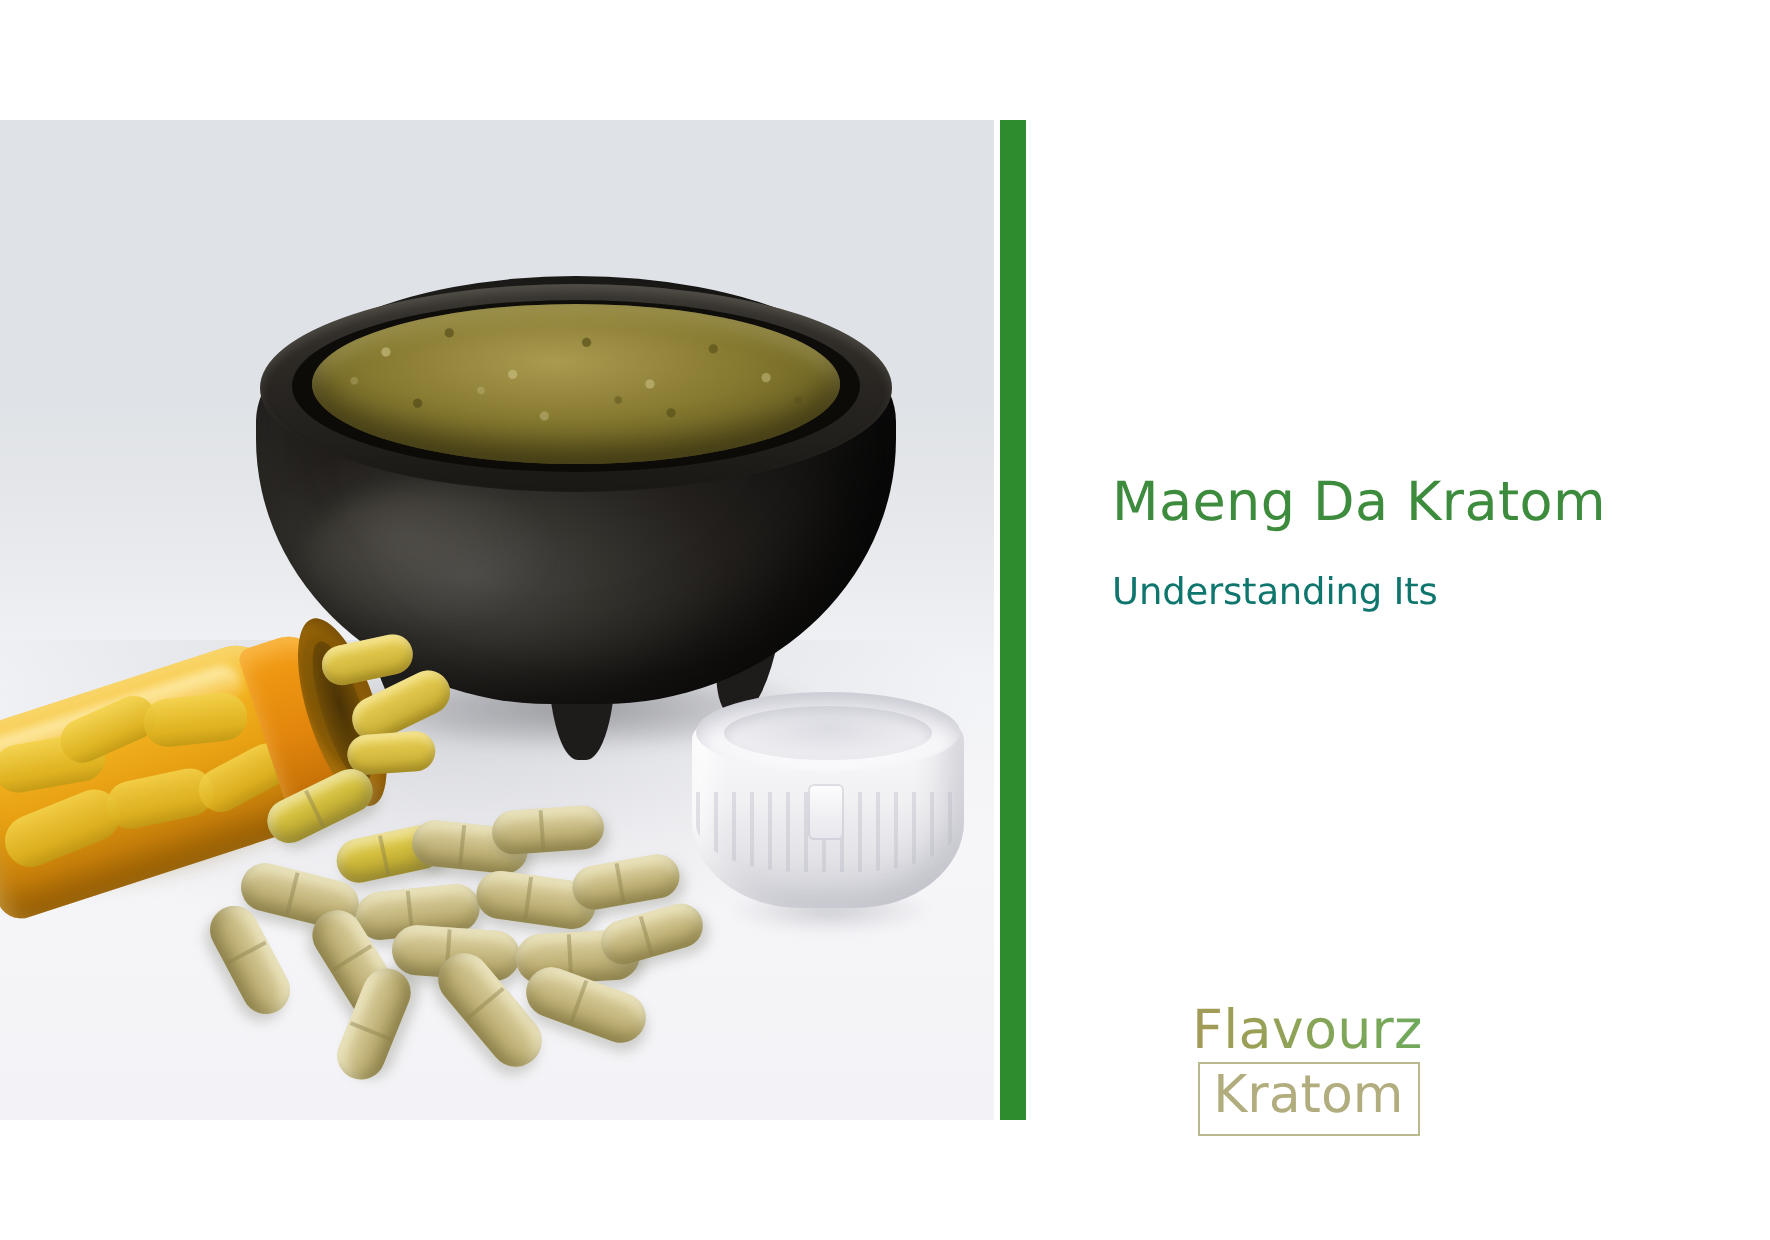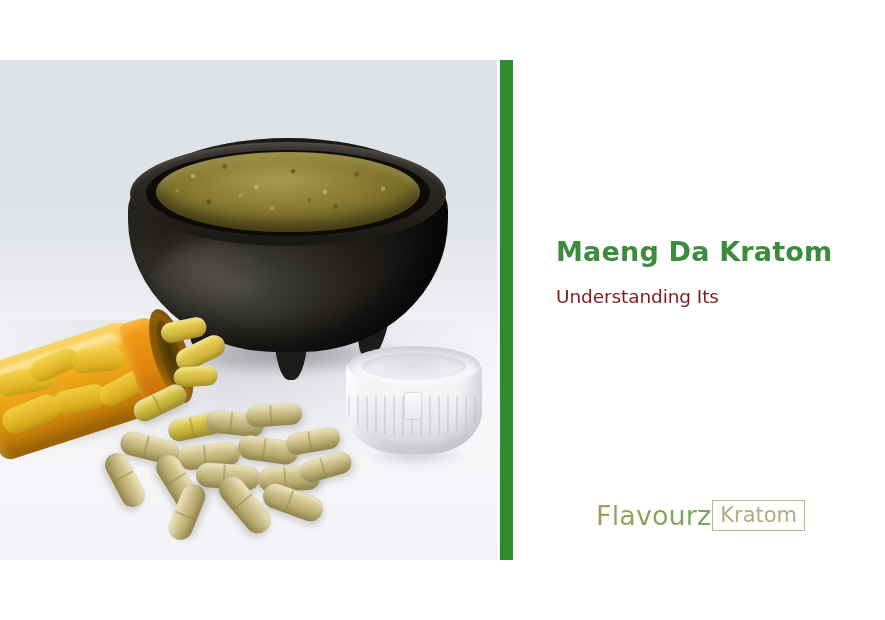--- a/index.html
+++ b/index.html
@@ -331,59 +331,60 @@
     left: 556px;
     top: 0;
     width: 300px;
     height: 620px;
   }
   .title {
     position: absolute;
     left: 0;
     top: 236px;
     font-size: 27px;
-    font-weight: 700;
+    font-weight: 400;
     letter-spacing: .2px;
     color: #3d8b3d;
     white-space: nowrap;
   }
   .subtitle {
     position: absolute;
     left: 0;
     top: 284px;
     font-size: 18.5px;
     line-height: 26px;
-    color: #7f1d1d;
+    color: #0f766e;
     letter-spacing: -0.1px;
   }
   .subtitle .line2 { display: block; margin-left: 8px; }
 
   
   .logo {
     position: absolute;
     left: 40px;
     top: 500px;
     display: flex;
     align-items: center;
+    flex-direction: column;
   }
   .logo-word {
     font-size: 27px;
     font-weight: 400;
     letter-spacing: .1px;
     background: linear-gradient(90deg, #a39a58 0%, #9aa055 28%, #84a557 58%, #6fa95c 100%);
     -webkit-background-clip: text;
     background-clip: text;
     color: transparent;
     -webkit-text-fill-color: transparent;
   }
   .logo-box {
     margin-left: 1px;
     padding: 2px 7px 3px 7px;
     border: 1px solid #b9b98d;
-    font-size: 21px;
+    font-size: 26px;
     color: #b2ad7e;
     line-height: 1.15;
   }
 </style>
 </head>
 <body>
 
 <div id="canvas">
 
   <div class="photo-panel">

